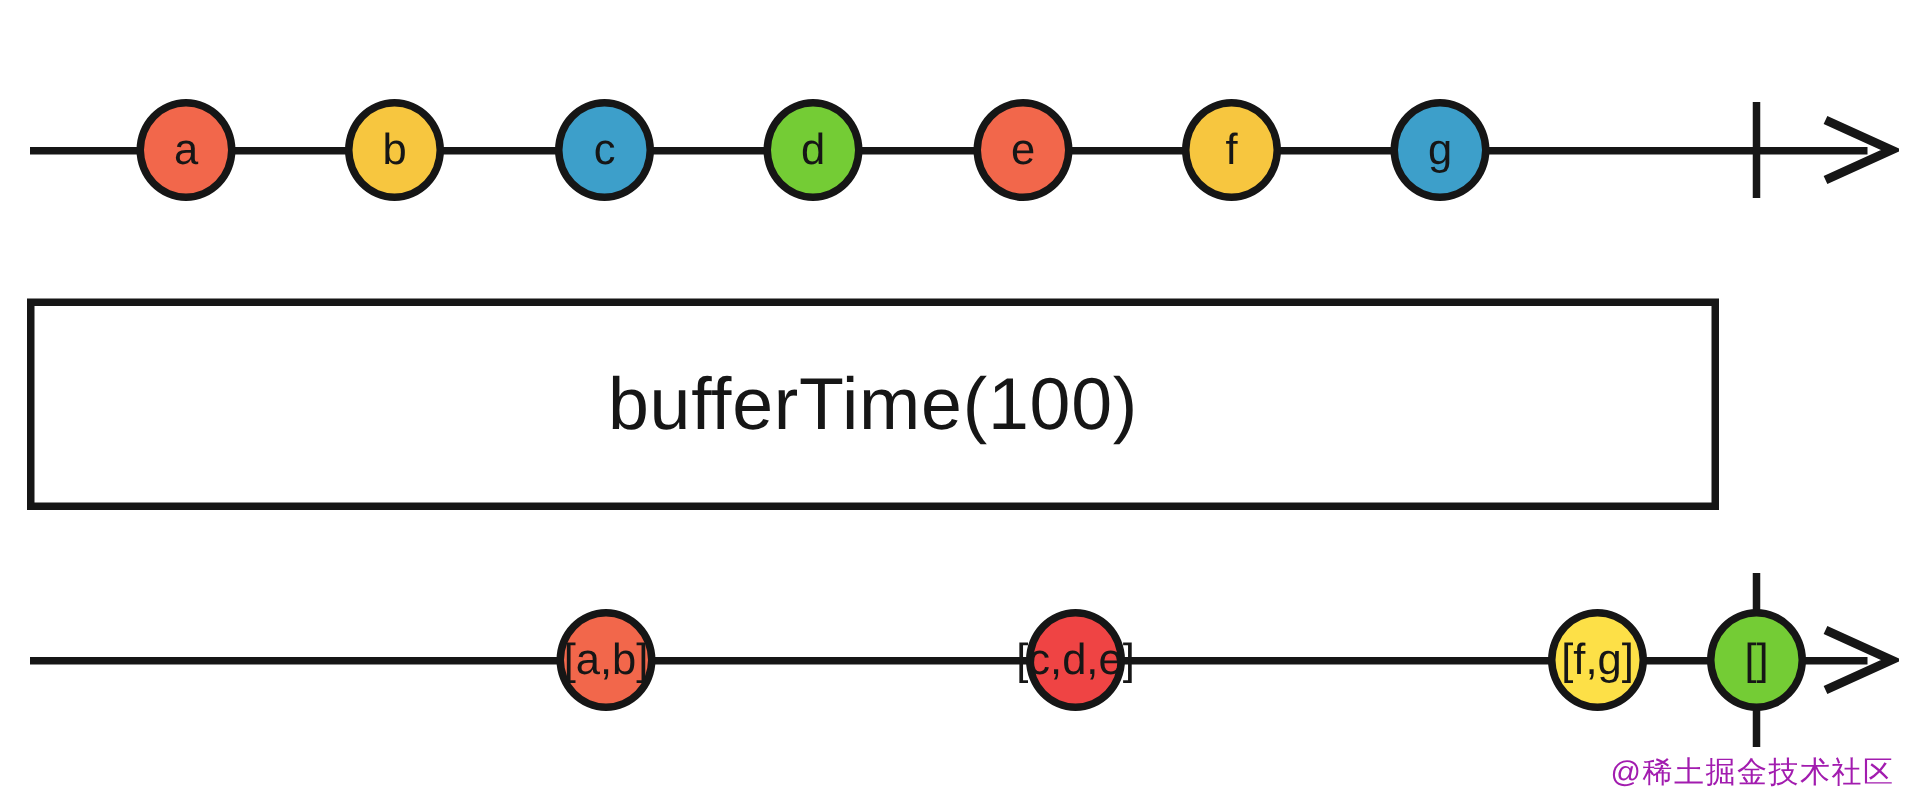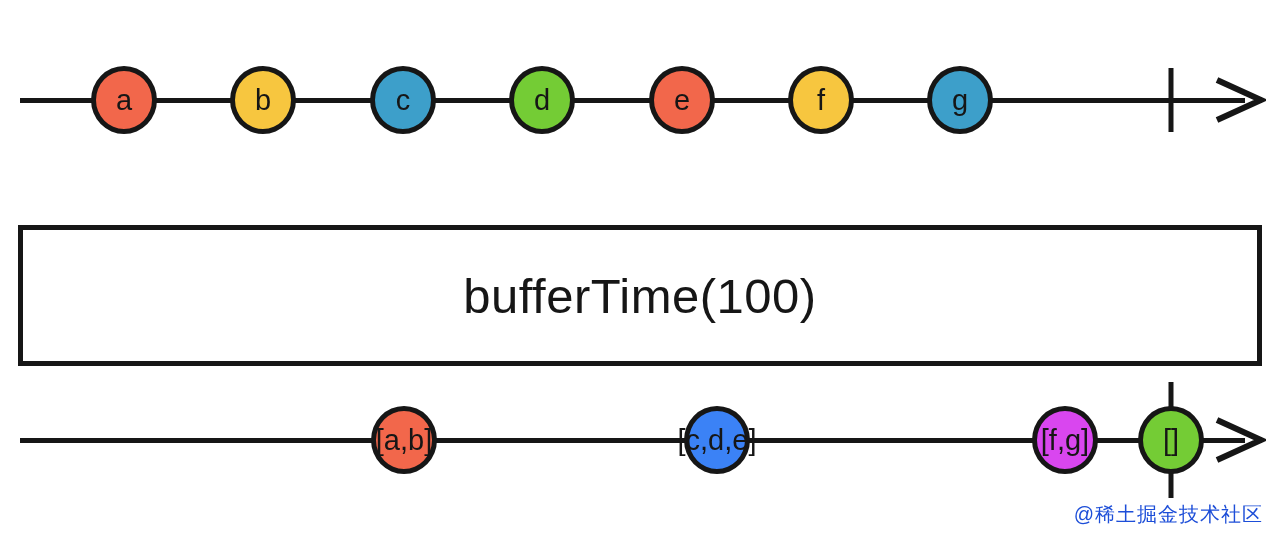--- a/index.html
+++ b/index.html
@@ -42,36 +42,36 @@
   }
   .marble-label{
     font-size:29px;
     line-height:1;
     color:#161616;
     white-space:nowrap;
   }
   .operator-box{
     position:absolute;
     left:18px;top:199px;
-    width:1244px;height:141px;
+    width:1128px;height:141px;
     box-sizing:border-box;
     border:5px solid #161616;
     background:#ffffff;
-    display:flex;align-items:center;justify-content:center;margin-top:26px;
+    display:flex;align-items:center;justify-content:center;
   }
   .operator-label{
     font-size:49px;
     color:#161616;
     letter-spacing:0.5px;
   }
   .watermark{
     position:absolute;
     right:17px;top:501px;
     font-size:20px;
-    color:#1d4ed8;
+    color:#a21caf;
     letter-spacing:1px;
   }
 </style>
 </head>
 <body>
 
 <div class="canvas">
 
   <div class="timeline" id="source-timeline">
     <div class="tl-line"></div>
@@ -107,24 +107,24 @@
   </div>
 
   <div class="timeline" id="output-timeline">
     <div class="tl-line"></div>
     <svg class="arrow" width="52" height="48" viewBox="0 0 52 48">
       <polyline points="3,4 47,24 3,44" fill="none" stroke="#161616" stroke-width="6"></polyline>
     </svg>
   <div class="marble" style="left: 369px; background: rgb(242, 103, 75); margin-left: 35px;">
         <span class="marble-label">[a,b]</span>
       </div>
-      <div class="marble" style="left: 717px; background: #3b82f6;">
+      <div class="marble" style="left: 717px; background: #ef4444;">
         <span class="marble-label">[c,d,e]</span>
       </div>
-      <div class="marble" style="left: 1065px; background: #d946ef;">
+      <div class="marble" style="left: 1065px; background: #fde047;">
         <span class="marble-label">[f,g]</span>
       </div>
       <div class="complete-tick" style="left: 1171px;"></div>
       <div class="marble" style="left: 1171px; background: rgb(116, 204, 53);">
         <span class="marble-label">[]</span>
       </div>
     </div>
 
   <div class="watermark">@稀土掘金技术社区</div>
 

